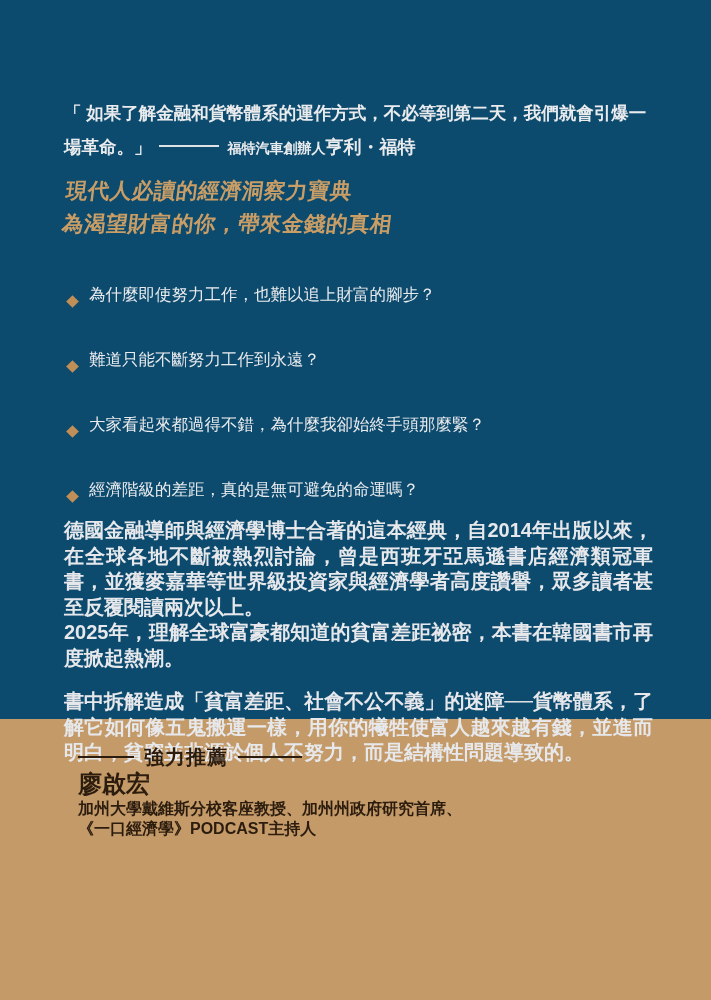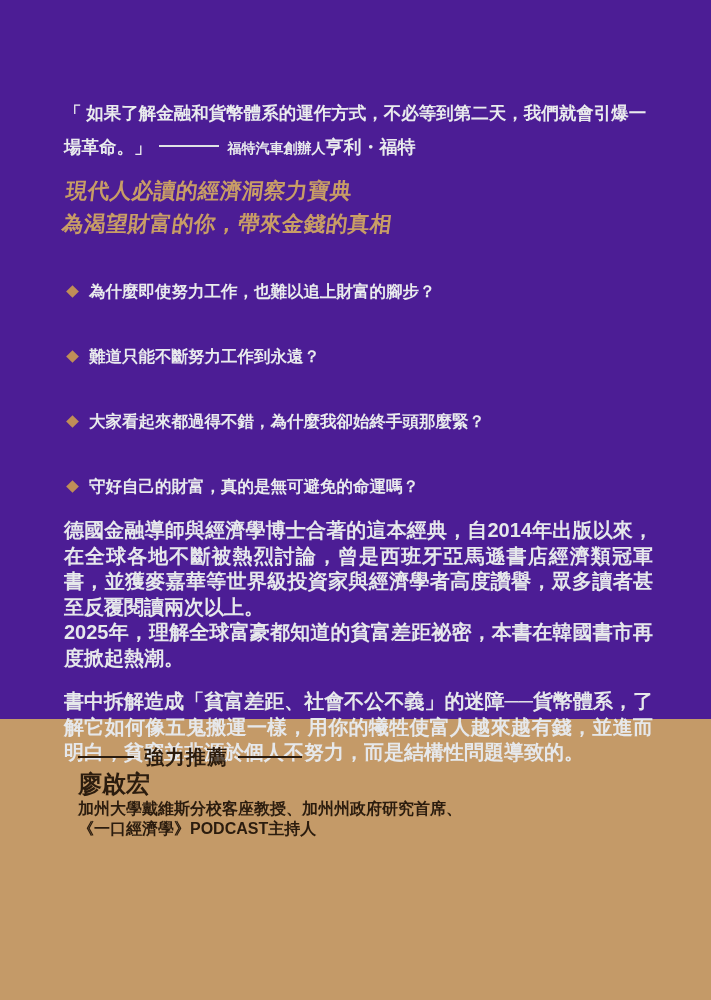--- a/index.html
+++ b/index.html
@@ -12,21 +12,21 @@
     position: relative;
     width: 711px;
     height: 1000px;
     overflow: hidden;
     background: #131720;
   }
   
   .dark-section {
     box-sizing: border-box;
     height: 719px;
-    background: #4c1d95;
+    background: #0c4a6e;
     padding: 96px 58px 0 64px;
   }
   .press-quote {
     margin: 0;
     font-size: 17.5px;
     line-height: 34px;
     font-weight: 700;
     color: #e9ebed;
   }
   .attr-dash {
@@ -52,24 +52,24 @@
   }
   .headline .hl { display: block; }
 
   .bullets {
     list-style: none;
     margin: 15px 0 0 0;
     padding: 0;
   }
   .bullets li {
     display: flex;
-    align-items: center;
+    align-items: flex-end;
     height: 29px;
     font-size: 16.5px;
-    font-weight: 700;
+    font-weight: 400;
     color: #e9ebed;
     margin-top: 36px;
   }
   .diamond {
     flex: none;
     width: 9px;
     height: 9px;
     background: #c08e57;
     transform: rotate(45deg);
     margin: 0 12px 0 4px;
@@ -153,21 +153,21 @@
       <li>
         <span class="diamond"></span>
         <span>難道只能不斷努力工作到永遠？</span>
       </li>
       <li>
         <span class="diamond"></span>
         <span>大家看起來都過得不錯，為什麼我卻始終手頭那麼緊？</span>
       </li>
       <li>
         <span class="diamond"></span>
-        <span>守好自己的財富，真的是無可避免的命運嗎？</span>
+        <span>經濟階級的差距，真的是無可避免的命運嗎？</span>
       </li>
     </ul>
 
     <p class="para mt1">德國金融導師與經濟學博士合著的這本經典，自2014年出版以來，在全球各地不斷被熱烈討論，曾是西班牙亞馬遜書店經濟類冠軍書，並獲麥嘉華等世界級投資家與經濟學者高度讚譽，眾多讀者甚至反覆閱讀兩次以上。</p>
     <p class="para">2025年，理解全球富豪都知道的貧富差距祕密，本書在韓國書市再度掀起熱潮。</p>
 
     <p class="para mt2">書中拆解造成「貧富差距、社會不公不義」的迷障──貨幣體系，了解它如何像五鬼搬運一樣，用你的犧牲使富人越來越有錢，並進而明白，貧窮並非源於個人不努力，而是結構性問題導致的。</p>
 
   </section>
 

